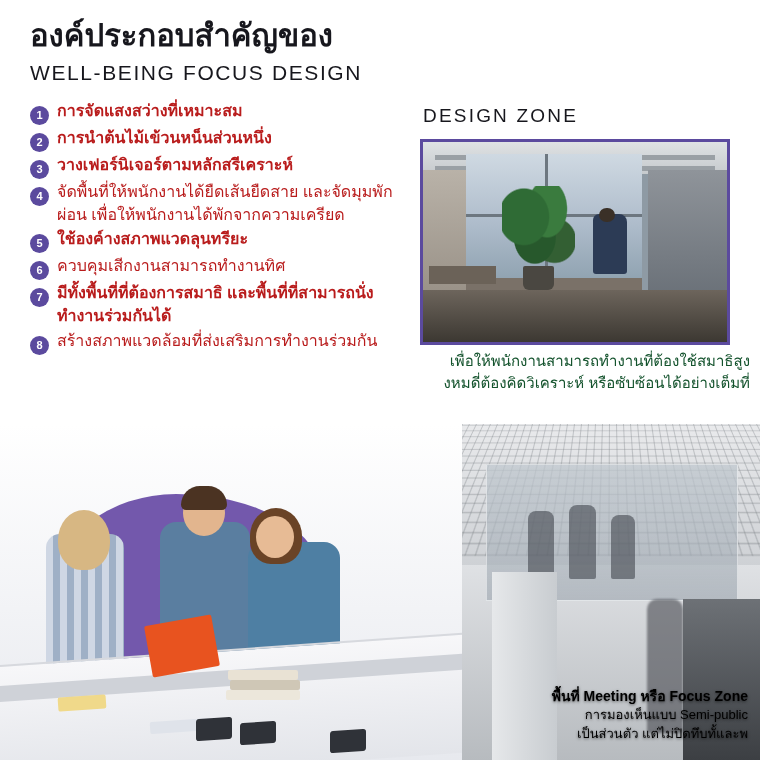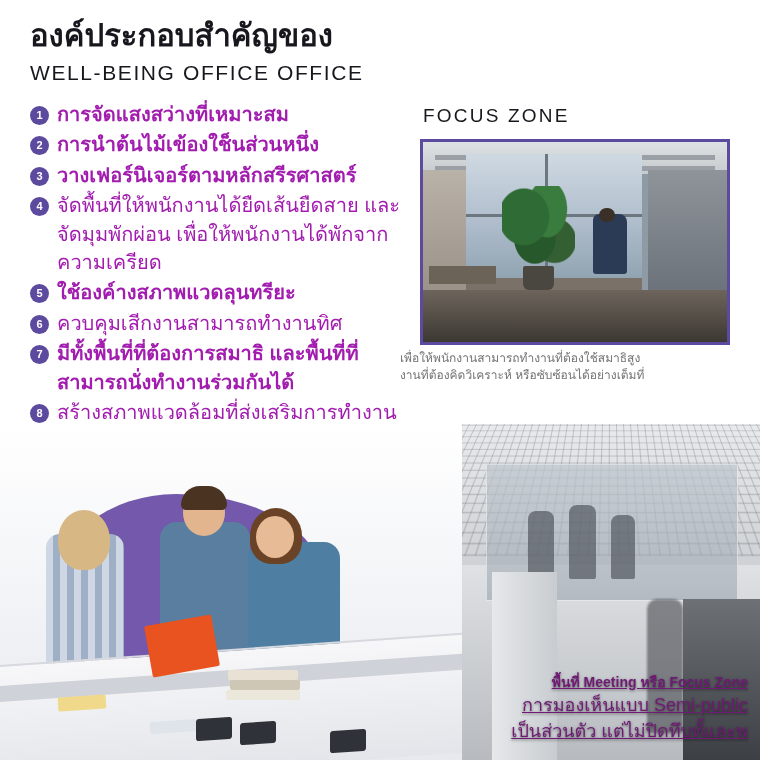--- a/index.html
+++ b/index.html
@@ -66,22 +66,22 @@
     background: #5b4a9e;
     color: #ffffff;
     font-size: 11px;
     font-weight: bold;
     line-height: 19px;
     text-align: center;
     margin-top: 6px;
     margin-right: 8px;
   }
   .item-text {
-    font-size: 20px;
-    color: #a21caf;
+    font-size: 16px;
+    color: #b91c1c;
     line-height: 1.42;
     font-weight: bold;
   }
   .item-text.thin {
     font-weight: normal;
   }
 
   
   .focus-label {
     position: absolute;
@@ -206,23 +206,23 @@
     top: 62%;
     width: 22%;
     height: 9%;
     background: #6b6258;
   }
   .focus-caption {
     position: absolute;
     left: 400px;
     top: 350px;
     width: 350px;
-    text-align: left;
-    font-size: 12px;
-    color: #737373;
+    text-align: right;
+    font-size: 15px;
+    color: #14532d;
     line-height: 1.45;
   }
 
   
   .lower-left {
     position: absolute;
     left: 0;
     top: 424px;
     width: 462px;
     height: 336px;
@@ -429,59 +429,58 @@
     bottom: 0;
     width: 26%;
     height: 48%;
     background: linear-gradient(#6d7176, #3c3f43);
   }
   .lr-caption {
     position: absolute;
     right: 12px;
     bottom: 16px;
     text-align: right;
-    color: #701a75;
+    color: #000000;
     text-shadow: 0 1px 3px rgba(0,0,0,.55);
     line-height: 1.45;
-    text-decoration: underline;
   }
   .lr-caption .c1 {
     font-size: 14px;
     font-weight: bold;
   }
   .lr-caption .c2,
   .lr-caption .c3 {
-    font-size: 18px;
+    font-size: 13px;
   }
 </style>
 </head>
 <body>
 
 <div id="page">
 
   <div class="header">
     <div class="title-th">องค์ประกอบสำคัญของ</div>
-    <div class="title-en">WELL-BEING OFFICE OFFICE</div>
+    <div class="title-en">WELL-BEING FOCUS DESIGN</div>
   </div>
 
   <div class="list">
 
     <div class="list-item">
       <div class="num">1</div>
       <div class="item-text">การจัดแสงสว่างที่เหมาะสม</div>
     </div>
 
     <div class="list-item">
       <div class="num">2</div>
-      <div class="item-text">การนำต้นไม้เข้องใช็นส่วนหนึ่ง</div>
+      <div class="item-text">การนำต้นไม้เข้วนหน็นส่วนหนึ่ง</div>
     </div>
 
     <div class="list-item">
       <div class="num">3</div>
-      <div class="item-text">วางเฟอร์นิเจอร์ตามหลักสรีรศาสตร์</div>
+      <div class="item-text">วางเฟอร์นิเจอร์ตามหลักสรีเคราะห์</div>
     </div>
 
     <div class="list-item">
       <div class="num">4</div>
       <div class="item-text thin">จัดพื้นที่ให้พนักงานได้ยืดเส้นยืดสาย และจัดมุมพักผ่อน เพื่อให้พนักงานได้พักจากความเครียด</div>
     </div>
 
     <div class="list-item">
       <div class="num">5</div>
       <div class="item-text">ใช้องค์างสภาพแวดลุนทรียะ</div>
@@ -497,21 +496,21 @@
       <div class="item-text">มีทั้งพื้นที่ที่ต้องการสมาธิ และพื้นที่ที่สามารถนั่งทำงานร่วมกันได้</div>
     </div>
 
     <div class="list-item">
       <div class="num">8</div>
       <div class="item-text thin">สร้างสภาพแวดล้อมที่ส่งเสริมการทำงานร่วมกัน</div>
     </div>
 
   </div>
 
-  <div class="focus-label">FOCUS ZONE</div>
+  <div class="focus-label">DESIGN ZONE</div>
 
   <div class="focus-photo">
     <div class="ceiling">
       <div class="ceiling-beam" style="top:40%;"></div>
       <div class="ceiling-beam" style="top:75%;"></div>
     </div>
     <div class="wall-left"></div>
     <div class="wall-right"></div>
     <div class="sky"></div>
     <div class="sky-mullion" style="left:40%;top:6%;width:3px;height:64%;"></div>
@@ -520,21 +519,21 @@
     <div class="plant"></div>
     <div class="pot"></div>
     <div class="person"></div>
     <div class="person-head"></div>
     <div class="desk"></div>
     <div class="floor"></div>
   </div>
 
   <div class="focus-caption">
     <div>เพื่อให้พนักงานสามารถทำงานที่ต้องใช้สมาธิสูง</div>
-    <div>งานที่ต้องคิดวิเคราะห์ หรือซับซ้อนได้อย่างเต็มที่</div>
+    <div>งหมดี่ต้องคิดวิเคราะห์ หรือซับซ้อนได้อย่างเต็มที่</div>
   </div>
 
   <div class="lower-left">
     <div class="ll-bg"></div>
     <div class="ll-purple-blob"></div>
 
     <div class="p-girl-left"></div>
     <div class="p-girl-left-hair"></div>
 
     <div class="p-man"></div>

